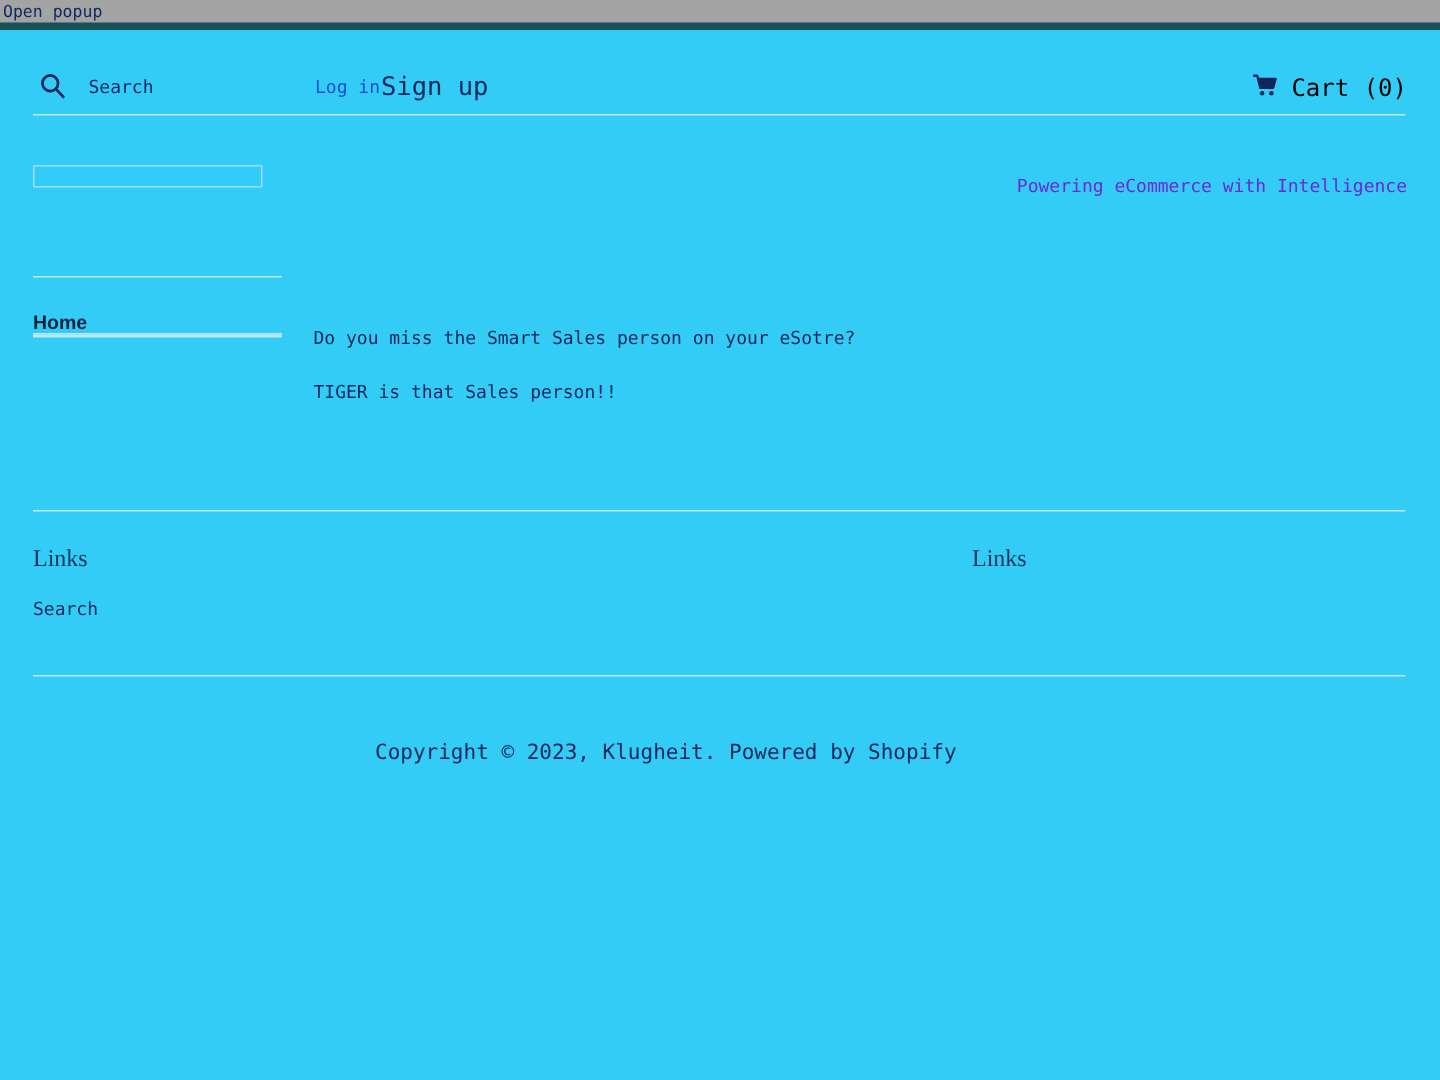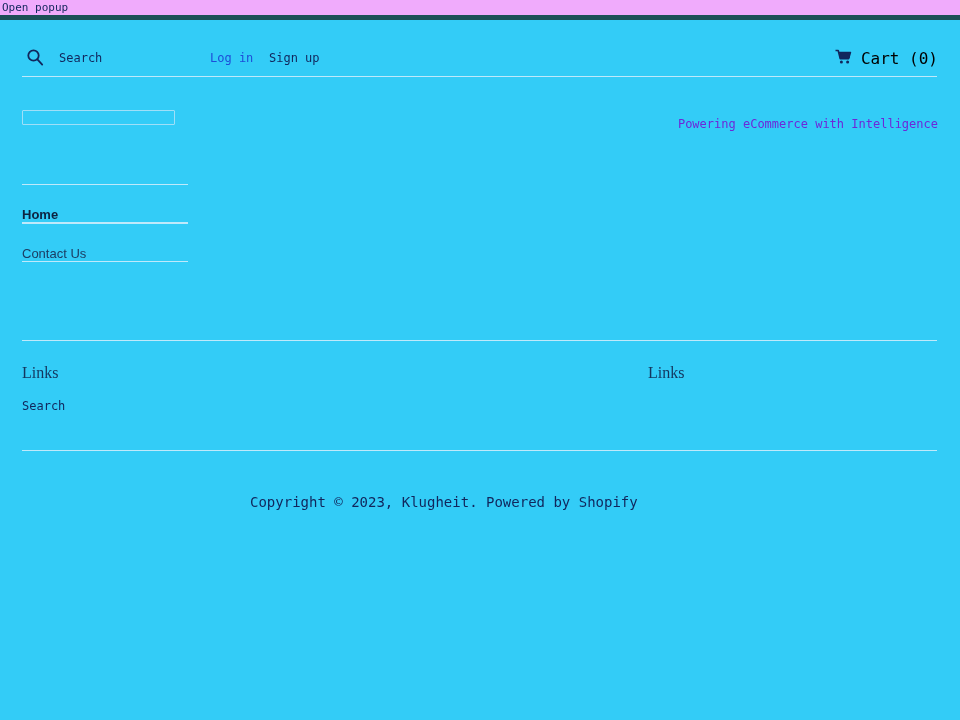--- a/index.html
+++ b/index.html
@@ -14,21 +14,21 @@
     overflow: hidden;
     position: relative;
   }
 
   
   .popup-bar {
     position: absolute;
     top: 0; left: 0;
     width: 960px;
     height: 15px;
-    background: #f0abfc;
+    background: #a3a3a3;
   }
   .popup-label {
     position: absolute;
     top: 1px;
     left: 2px;
     font-family: "DejaVu Sans Mono", monospace;
     font-size: 11px;
     line-height: 13px;
     color: #11265c;
     white-space: nowrap;
@@ -80,23 +80,23 @@
     left: 210px;
     top: 13px;
     font-size: 12px;
     line-height: 14px;
     color: #1d4ed8;
     white-space: nowrap;
     cursor: pointer;
   }
   .hdr-signup {
     position: absolute;
-    left: 269px;
+    left: 254px;
     top: 13px;
-    font-size: 12px;
+    font-size: 17px;
     line-height: 14px;
     color: #11265c;
     white-space: nowrap;
     cursor: pointer;
   }
   .hdr-cart {
     position: absolute;
     right: 22px;
     top: 11px;
     display: flex;
@@ -272,26 +272,27 @@
 
   <div class="tagline">Powering eCommerce with Intelligence</div>
 
   <nav class="nav-list">
     <div class="nav-rule"></div>
     <div class="nav-item is-active">
       <span>Home</span>
     </div>
     <div class="nav-rule"></div>
     <div class="nav-rule"></div>
-    <div class="nav-item">
-      <span>Contact Us</span>
-    </div>
     <div class="nav-rule"></div>
   </nav>
 
+  <div class="body-copy">
+    <div class="body-line">Do you miss the Smart Sales person on your eSotre?</div>
+    <div class="body-line">TIGER is that Sales person!!</div>
+  </div>
 
   <div class="rule rule-foot-top"></div>
 
   <div class="footer-col-left">
     <h3 class="footer-heading">Links</h3>
     <a class="footer-link">Search</a>
   </div>
 
   <div class="footer-col-right">
     <h3 class="footer-heading">Links</h3>

